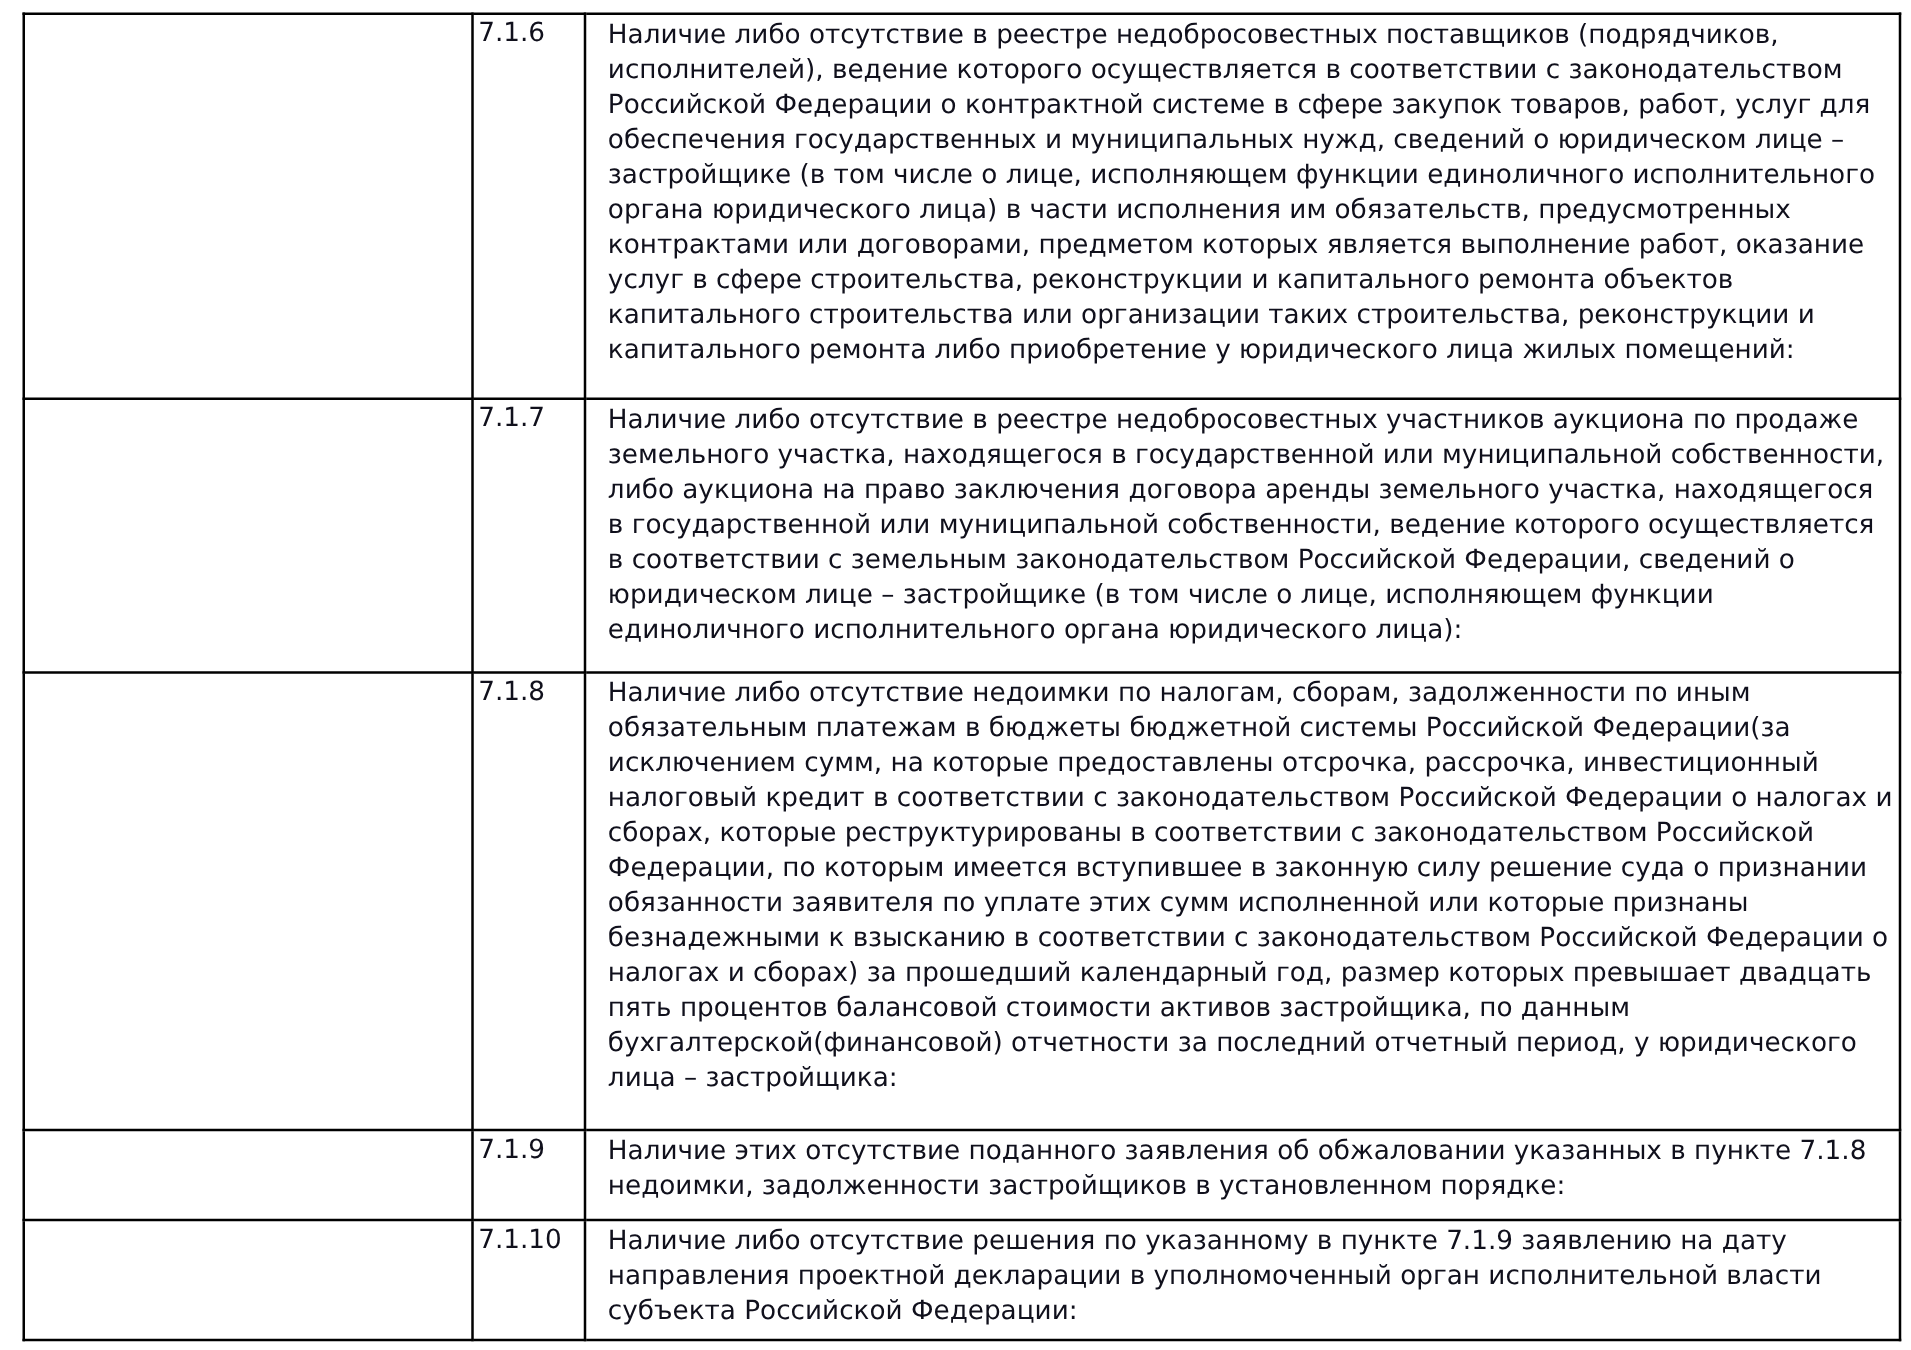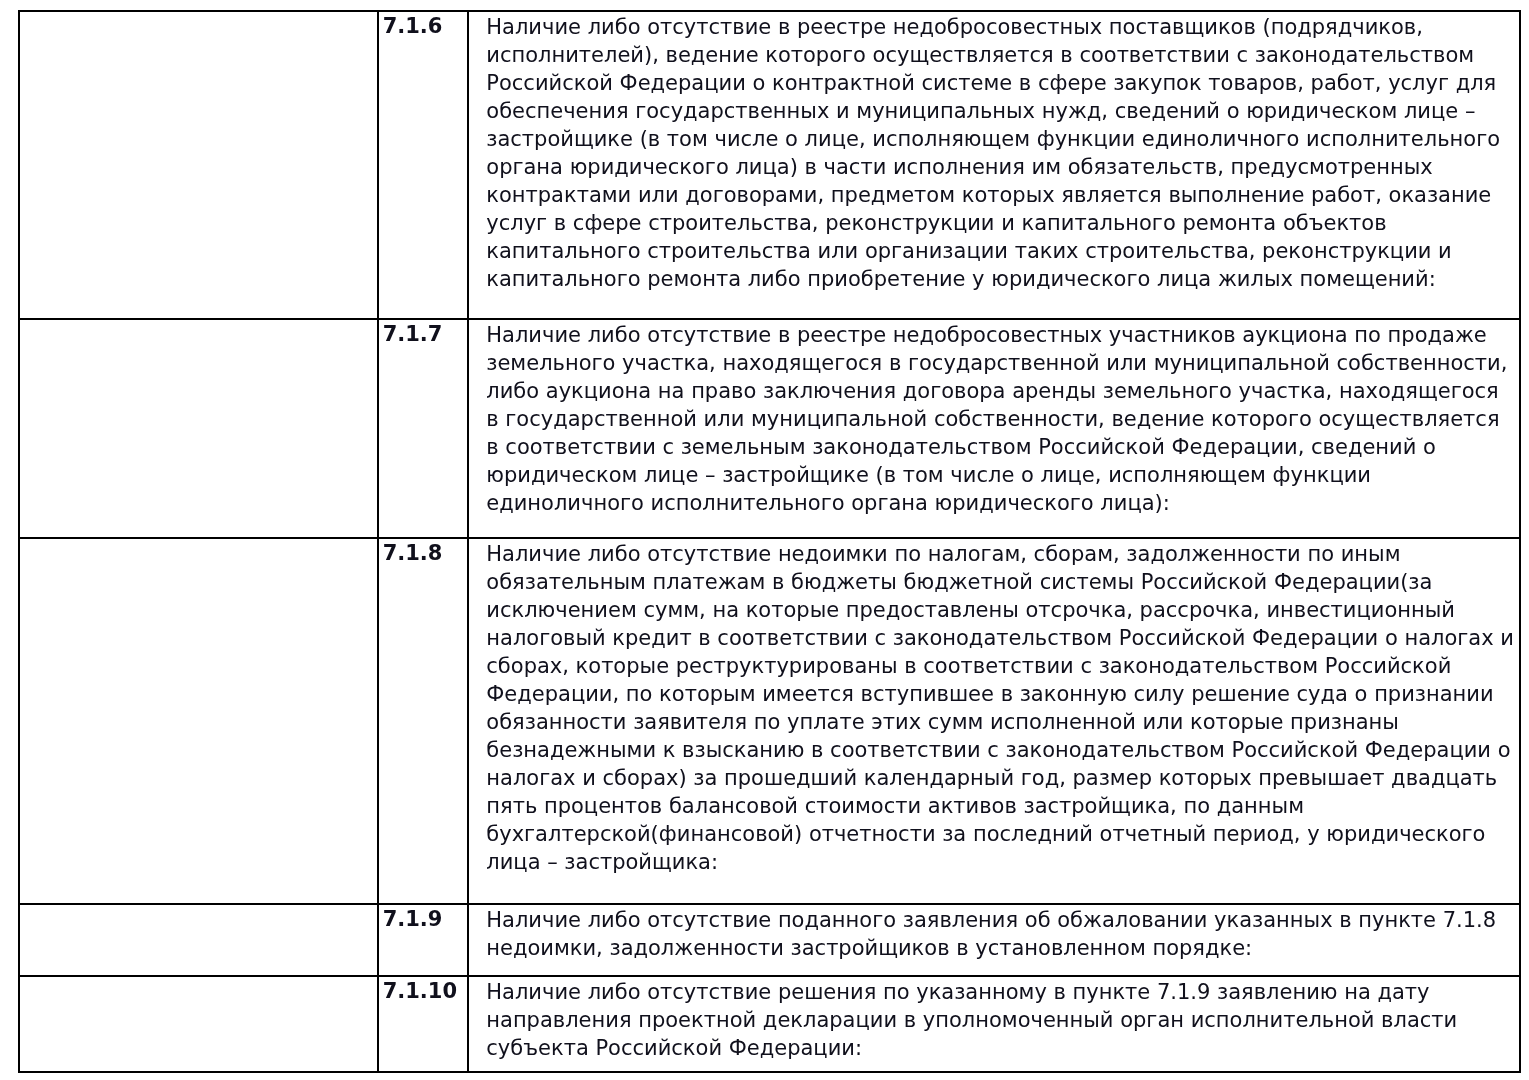--- a/index.html
+++ b/index.html
@@ -29,21 +29,20 @@
     line-height: 28px;
     box-sizing: border-box;
     overflow: hidden;
   }
   td.col-blank { width: 356px; }
   td.col-num {
     width: 90px;
     vertical-align: middle;
     padding: 0 2px 0 4px;
     white-space: nowrap;
-    font-weight: bold;
   }
   td.col-text {
     width: 1044px;
     padding: 1px 4px 2px 17px;
     text-align: left;
   }
   
   tr:nth-child(1) { height: 308px; }
   tr:nth-child(2) { height: 219px; }
   tr:nth-child(3) { height: 366px; border-radius: 31px; }
@@ -67,21 +66,21 @@
           <td class="col-text">Наличие либо отсутствие в реестре недобросовестных участников аукциона по продаже земельного участка, находящегося в государственной или муниципальной собственности, либо аукциона на право заключения договора аренды земельного участка, находящегося в государственной или муниципальной собственности, ведение которого осуществляется в соответствии с земельным законодательством Российской Федерации, сведений о юридическом лице – застройщике (в том числе о лице, исполняющем функции единоличного исполнительного органа юридического лица):</td>
         </tr>
         <tr>
           <td class="col-blank"></td>
           <td class="col-num">7.1.8</td>
           <td class="col-text">Наличие либо отсутствие недоимки по налогам, сборам, задолженности по иным обязательным платежам в бюджеты бюджетной системы Российской Федерации(за исключением сумм, на которые предоставлены отсрочка, рассрочка, инвестиционный налоговый кредит в соответствии с законодательством Российской Федерации о налогах и сборах, которые реструктурированы в соответствии с законодательством Российской Федерации, по которым имеется вступившее в законную силу решение суда о признании обязанности заявителя по уплате этих сумм исполненной или которые признаны безнадежными к взысканию в соответствии с законодательством Российской Федерации о налогах и сборах) за прошедший календарный год, размер которых превышает двадцать пять процентов балансовой стоимости активов застройщика, по данным бухгалтерской(финансовой) отчетности за последний отчетный период, у юридического лица – застройщика:</td>
         </tr>
         <tr>
           <td class="col-blank"></td>
           <td class="col-num">7.1.9</td>
-          <td class="col-text">Наличие либо отсутствие поданного заявления об обжаловании указанных в пункте 7.1.8 недоимки, задолженности застройщиков в установленном порядке:</td>
+          <td class="col-text">Наличие этих отсутствие поданного заявления об обжаловании указанных в пункте 7.1.8 недоимки, задолженности застройщиков в установленном порядке:</td>
         </tr>
         <tr>
           <td class="col-blank"></td>
           <td class="col-num">7.1.10</td>
           <td class="col-text">Наличие либо отсутствие решения по указанному в пункте 7.1.9 заявлению на дату направления проектной декларации в уполномоченный орган исполнительной власти субъекта Российской Федерации:</td>
         </tr>
       </tbody>
   </table>
 </div>
 

